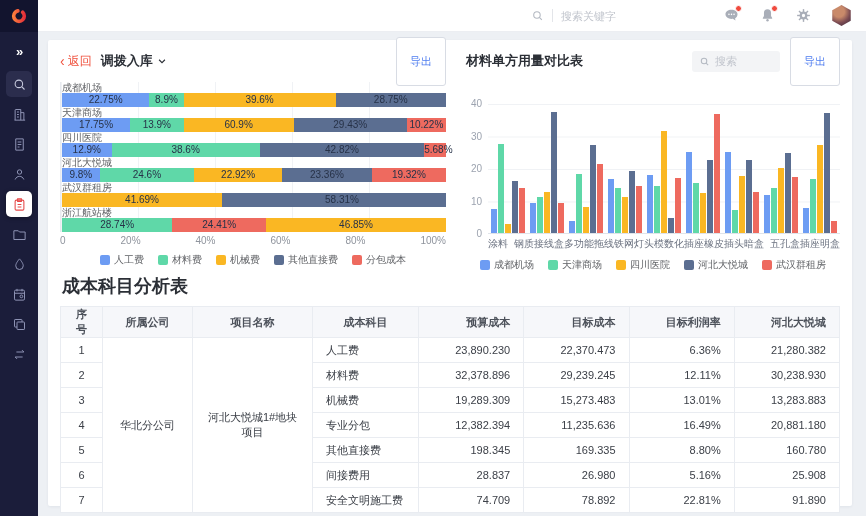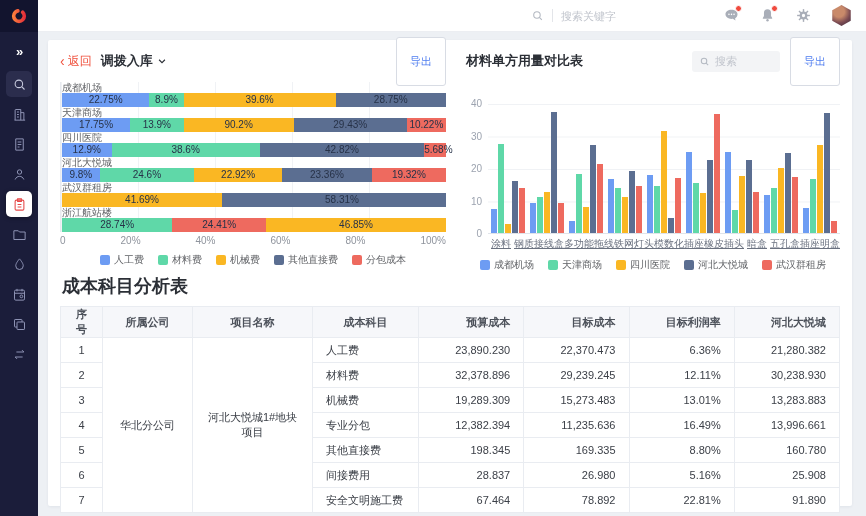--- a/index.html
+++ b/index.html
@@ -76,21 +76,21 @@
   
   .grouped-chart { margin-top:30px; }
   .gc-wrap { display:flex; }
   .gc-ylabels { width:22px; position:relative; height:130px; flex:none; }
   .gc-ylabels span { position:absolute; right:6px; font-size:10px; color:#9ca3af; }
   .gc-plot { flex:1; height:130px; display:flex; align-items:flex-end; border-bottom:1px solid #e0e4ea;
     background-image:linear-gradient(to bottom,#f0f2f5 1px,transparent 1px); background-size:100% 32.5px; }
   .gc-group { flex:1; display:flex; align-items:flex-end; justify-content:center; gap:1px; height:100%; }
   .gc-bar { width:6px; display:inline-block; cursor:pointer; }
   .gc-xlabels { display:flex; margin-left:22px; margin-top:3px; }
-  .gc-xlabels span { flex:1; text-align:center; font-size:10px; color:#6b7280; white-space:nowrap;text-decoration:underline; }
+  .gc-xlabels span { flex:1; font-size:10px; color:#6b7280; white-space:nowrap; }
 
   
   .table-title { font-size:18px; font-weight:bold; color:#2b2f36; margin:2px 0 8px 2px; }
   table.cost-table { width:100%; border-collapse:collapse; table-layout:fixed; }
   .cost-table th, .cost-table td { border:1px solid #e9ecf1; font-size:11px; padding:0 13px; height:25px; }
   .cost-table th { background:#f6f7fa; color:#4c515a; font-weight:bold; height:26px; }
   .cost-table td { color:#3c4048; background:#fff; }
   .c-center { text-align:center; } .c-left { text-align:left; } .c-right { text-align:right; }
 </style>
 </head>
@@ -243,21 +243,21 @@
                   <span class="sc-seg" style="width: 8.9%; background: rgb(95, 216, 168);">8.9%</span>
                   <span class="sc-seg" style="width: 39.6%; background: rgb(250, 183, 35);">39.6%</span>
                   <span class="sc-seg" style="width: 28.75%; background: rgb(91, 110, 145);">28.75%</span>
                 </div>
               </div>
               <div class="sc-row">
                 <div class="sc-label">天津商场</div>
                 <div class="sc-bar">
                   <span class="sc-seg" style="width: 17.75%; background: rgb(109, 156, 243);">17.75%</span>
                   <span class="sc-seg" style="width: 13.9%; background: rgb(95, 216, 168);">13.9%</span>
-                  <span class="sc-seg" style="width: 28.7%; background: rgb(250, 183, 35);">90.2%</span>
+                  <span class="sc-seg" style="width: 28.7%; background: rgb(250, 183, 35);">60.9%</span>
                   <span class="sc-seg" style="width: 29.43%; background: rgb(91, 110, 145);">29.43%</span>
                   <span class="sc-seg" style="width: 10.22%; background: rgb(238, 106, 95);">10.22%</span>
                 </div>
               </div>
               <div class="sc-row">
                 <div class="sc-label">四川医院</div>
                 <div class="sc-bar">
                   <span class="sc-seg" style="width: 12.9%; background: rgb(109, 156, 243);">12.9%</span>
                   <span class="sc-seg" style="width: 38.6%; background: rgb(95, 216, 168);">38.6%</span>
                   <span class="sc-seg" style="width: 42.82%; background: rgb(91, 110, 145);">42.82%</span>
@@ -498,42 +498,42 @@
             <td class="c-right">15,273.483</td>
             <td class="c-right">13.01%</td>
             <td class="c-right">13,283.883</td>
           </tr>
           <tr>
             <td class="c-center">4</td>
             <td class="c-left">专业分包</td>
             <td class="c-right">12,382.394</td>
             <td class="c-right">11,235.636</td>
             <td class="c-right">16.49%</td>
-            <td class="c-right">13,996.661</td>
+            <td class="c-right">20,881.180</td>
           </tr>
           <tr>
             <td class="c-center">5</td>
             <td class="c-left">其他直接费</td>
             <td class="c-right">198.345</td>
             <td class="c-right">169.335</td>
             <td class="c-right">8.80%</td>
             <td class="c-right">160.780</td>
           </tr>
           <tr>
             <td class="c-center">6</td>
             <td class="c-left">间接费用</td>
             <td class="c-right">28.837</td>
             <td class="c-right">26.980</td>
             <td class="c-right">5.16%</td>
             <td class="c-right">25.908</td>
           </tr>
           <tr>
             <td class="c-center">7</td>
             <td class="c-left">安全文明施工费</td>
-            <td class="c-right">67.464</td>
+            <td class="c-right">74.709</td>
             <td class="c-right">78.892</td>
             <td class="c-right">22.81%</td>
             <td class="c-right">91.890</td>
           </tr>
         </tbody>
     </table>
   </div>
 </div>
 
 </body></html>

